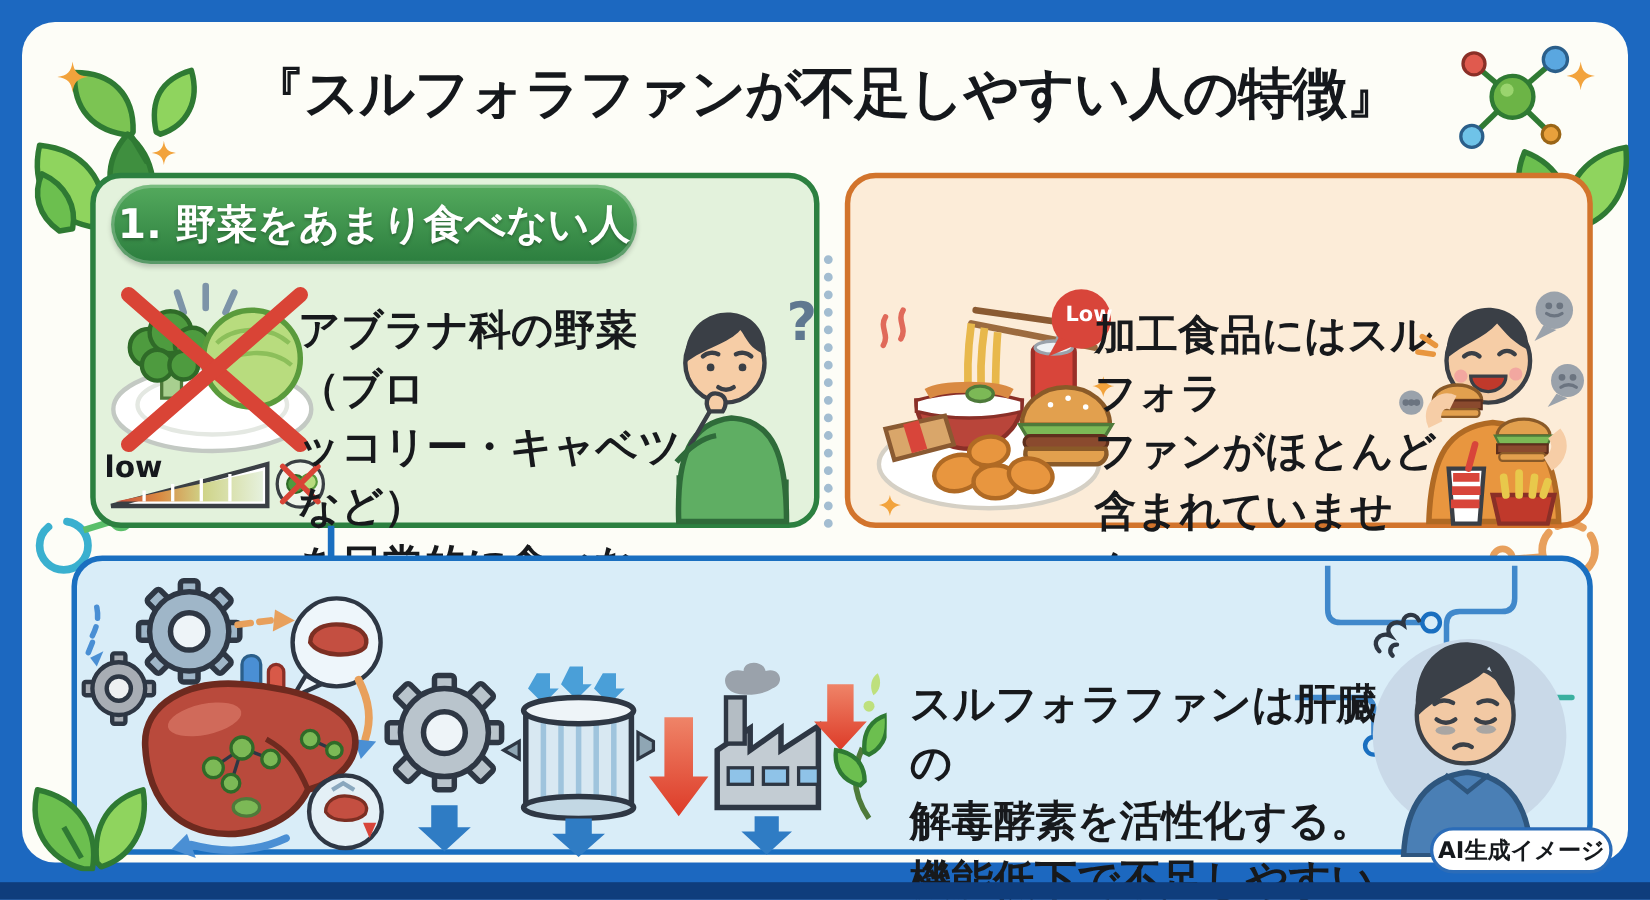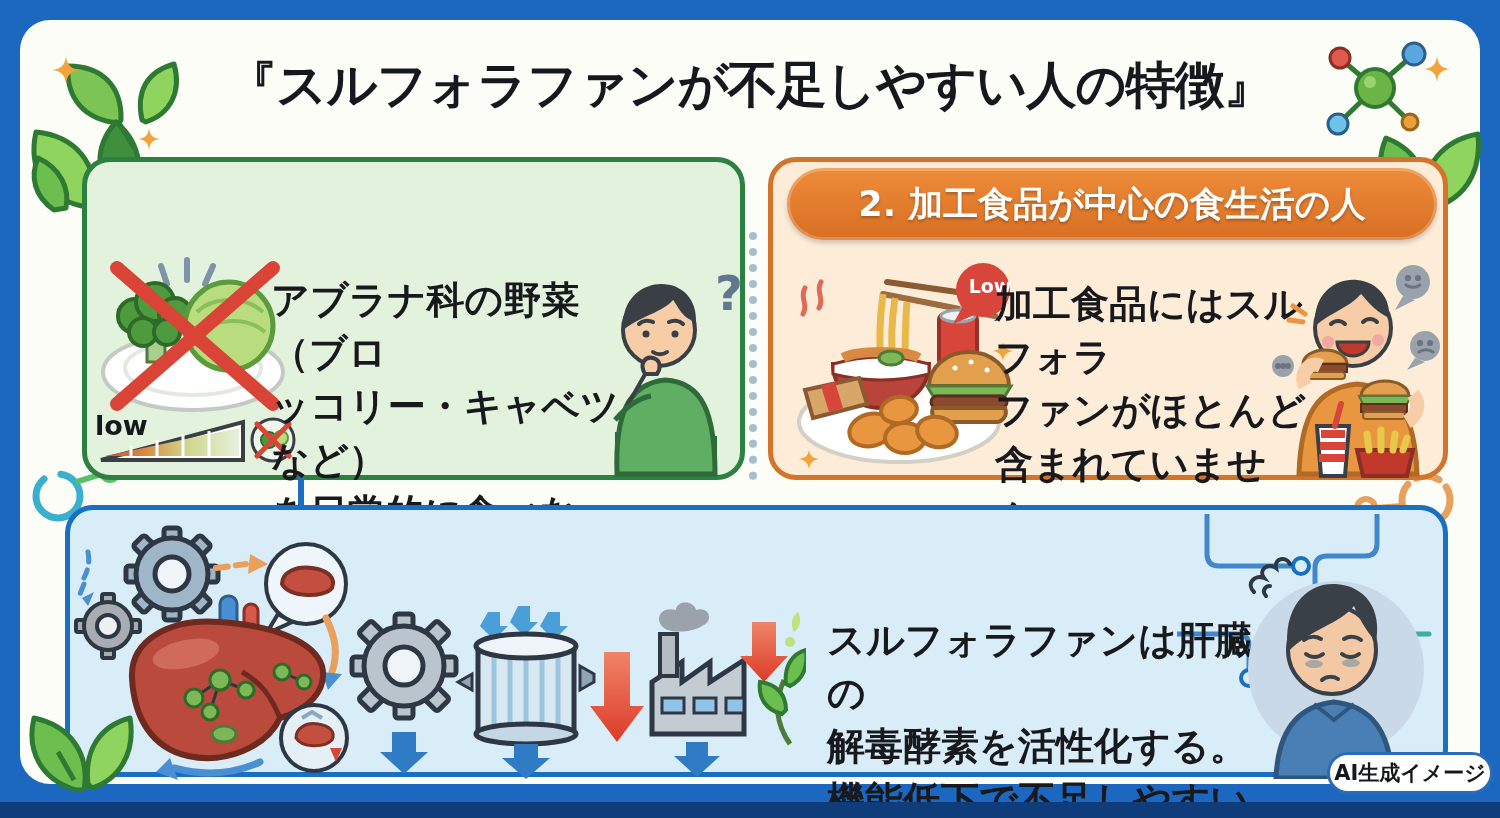--- a/index.html
+++ b/index.html
@@ -48,21 +48,21 @@
     border-left:8px dotted #a3bdd1;
   }
   .connector{ position:absolute; left:298px; top:478px; width:6px; height:30px; background:var(--blue-border,#1a6fc0); }
   .gauge-label{ position:absolute; left:8px; top:248px; font-size:27px; font-weight:800; color:#15181c; }
   .qmark{ position:absolute; left:628px; top:103px; font-size:48px; font-weight:900; color:#5f7890; }
   .low-bubble-text{ position:absolute; left:190px; top:113px; width:54px; text-align:center; font-size:19px; font-weight:800; color:#fff; }
   .ai-badge{
     position:absolute; left:1300px; top:752px; width:166px; height:42px;
     background:#fff; border:3px solid #2b6cb8; border-radius:22px;
     display:flex; align-items:center; justify-content:center;
-    font-size:21px; font-weight:800; color:#15181c;margin-left:27px;
+    font-size:21px; font-weight:800; color:#15181c;
   }
 </style>
 </head>
 <body>
 
 <div class="card"></div>
 
 <svg class="abs" style="left:24px;top:28px" width="190" height="190" viewBox="0 0 190 190">
   <g stroke="#2f7a33" stroke-width="5" stroke-linejoin="round">
     <path d="M95 95 C60 92 42 70 44 38 C78 38 98 58 97 92 Z" fill="#7cc453"></path>
@@ -113,20 +113,21 @@
 </svg>
 <svg class="abs" style="left:1350px;top:452px" width="110" height="110" viewBox="0 0 110 110">
   <circle cx="76" cy="48" r="24" fill="none" stroke="#e8a05c" stroke-width="7" stroke-dasharray="24 10" stroke-linecap="round"></circle>
   <line x1="52" y1="54" x2="26" y2="56" stroke="#e8a05c" stroke-width="6"></line>
   <circle cx="16" cy="56" r="9" fill="none" stroke="#e8a05c" stroke-width="6"></circle>
 </svg>
 
 <div class="page-title">『スルフォラファンが不足しやすい人の特徴』</div>
 
 <div class="section sec1">
+  <div class="pill pill-green">1. 野菜をあまり食べない人</div>
 
   <svg class="abs" style="left:4px;top:92px" width="208" height="220" viewBox="0 0 208 220">
     <g stroke="#7d94a8" stroke-width="6" stroke-linecap="round">
       <line x1="70" y1="12" x2="76" y2="30"></line>
         <line x1="96" y1="6" x2="96" y2="26"></line>
         <line x1="122" y1="12" x2="114" y2="30"></line>
     </g>
     <ellipse cx="102" cy="118" rx="90" ry="38" fill="#ffffff" stroke="#c3c9c3" stroke-width="4"></ellipse>
     <ellipse cx="102" cy="114" rx="68" ry="27" fill="none" stroke="#e4e8e2" stroke-width="4"></ellipse>
     <path d="M56 78 L56 108 L74 108 L74 78 Z" fill="#a8cf8f" stroke="#4e7a3a" stroke-width="3"></path>
@@ -186,21 +187,20 @@
     <path d="M40 150 C56 122 60 114 66 106" fill="none" stroke="#3a3f46" stroke-width="4"></path>
     <path d="M58 118 C52 108 58 100 66 102 C74 104 74 112 70 118 Z" fill="#f6cda6" stroke="#3a3f46" stroke-width="4"></path>
     <path d="M28 164 C40 150 52 142 64 140" fill="none" stroke="#2f6b3a" stroke-width="5"></path>
   </svg>
   <div class="qmark">?</div>
 </div>
 
 <div class="dotted-divider"></div>
 
 <div class="section sec2">
-  <div class="pill pill-orange">2. 加工食品が中心の食生活の人</div>
 
   <svg class="abs" style="left:14px;top:92px" width="230" height="218" viewBox="0 0 230 218">
     <path d="M18 34 C12 44 22 50 16 60 M34 28 C28 38 38 44 32 54" fill="none" stroke="#e06a5a" stroke-width="5" stroke-linecap="round"></path>
     <ellipse cx="112" cy="168" rx="100" ry="40" fill="#ffffff" stroke="#d5d0c5" stroke-width="4"></ellipse>
     <line x1="96" y1="40" x2="208" y2="62" stroke="#9c6b3f" stroke-width="6" stroke-linecap="round"></line>
     <line x1="100" y1="28" x2="212" y2="44" stroke="#8a5a32" stroke-width="6" stroke-linecap="round"></line>
     <path d="M96 40 C92 70 92 90 94 110 M108 44 C104 70 104 92 106 112 M120 48 C118 72 118 92 118 112" fill="none" stroke="#e8b84b" stroke-width="7"></path>
     <path d="M46 110 A48 44 0 0 0 142 110 Z" fill="#b9453a" stroke="#8a2f27" stroke-width="4"></path>
     <path d="M46 110 Q94 96 142 110 L142 120 Q94 132 46 120 Z" fill="#ffffff" stroke="#8a2f27" stroke-width="3"></path>
     <path d="M56 104 C70 96 118 96 132 104" fill="none" stroke="#d98a42" stroke-width="10"></path>

